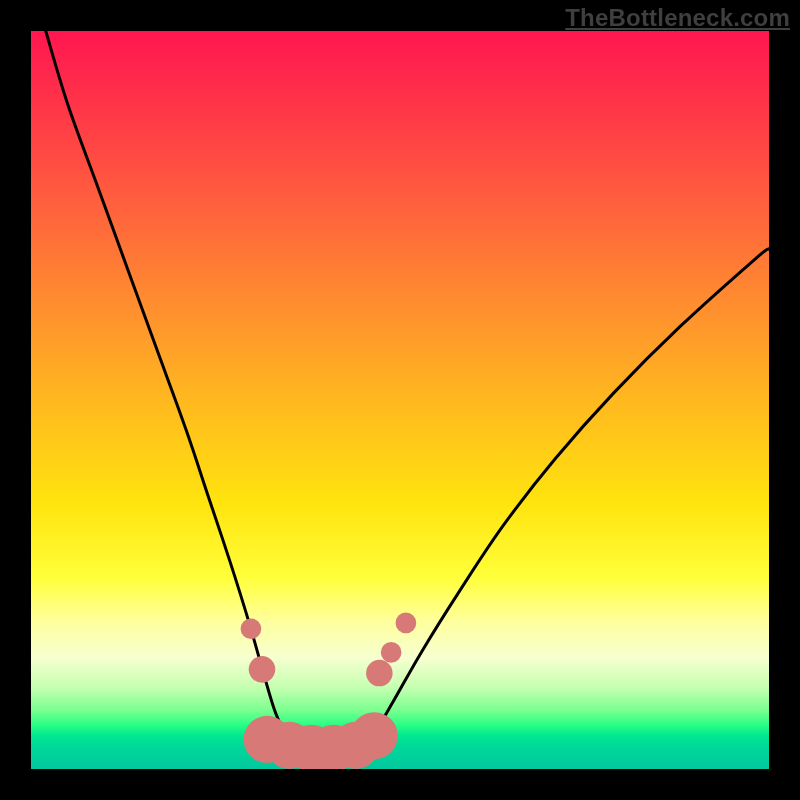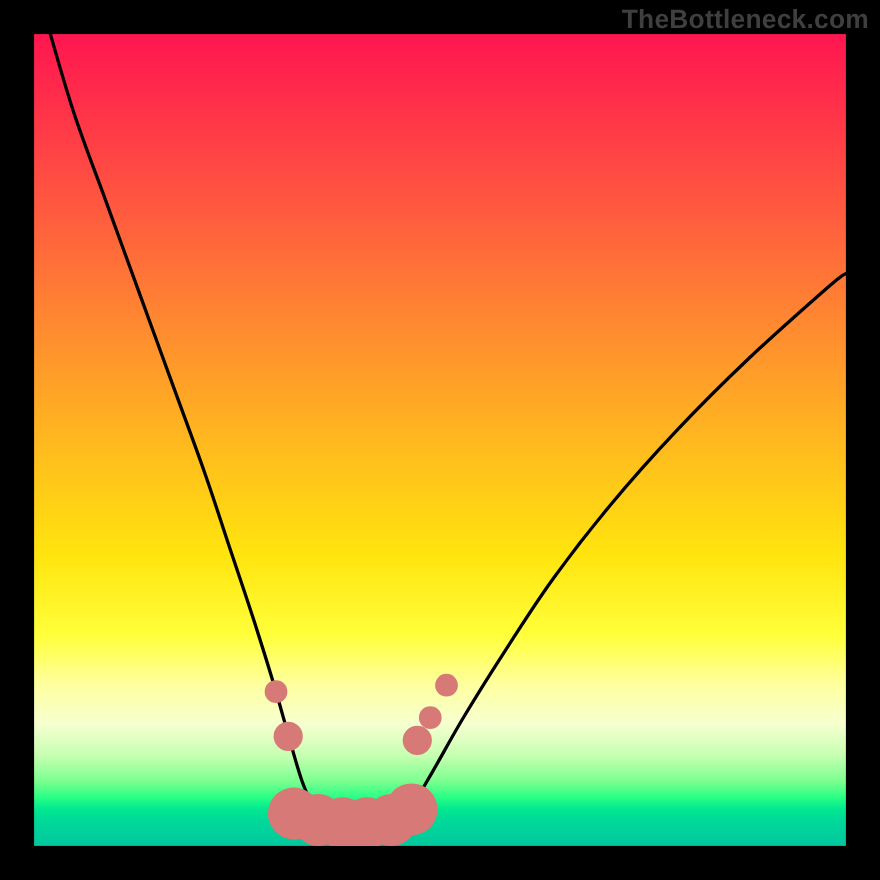--- a/index.html
+++ b/index.html
@@ -18,20 +18,21 @@
   }
   .watermark {
     position: absolute;
     top: 4px;
     right: 10px;
     color: #3f3f3f;
     font-size: 24px;
     font-weight: 600;
     letter-spacing: 0.2px;
     z-index: 5;
+    text-decoration: underline;
   }
   .plot {
     position: absolute;
     left: 31px;
     top: 31px;
     width: 738px;
     height: 738px;
     overflow: hidden;
   }
   

